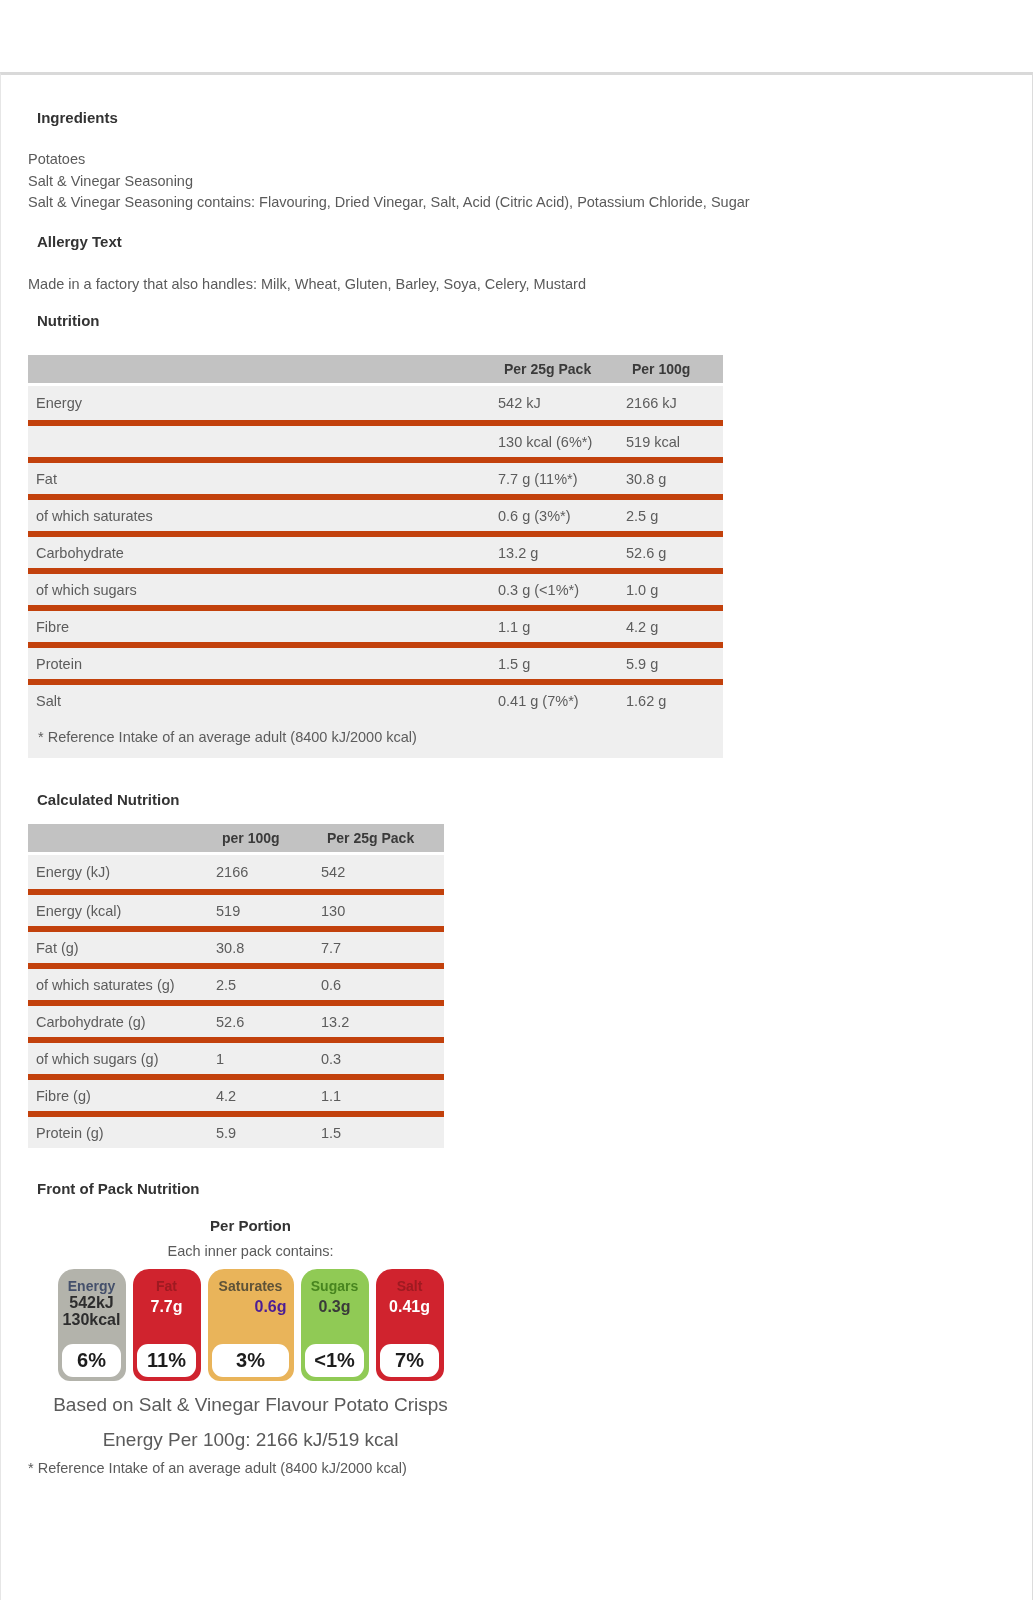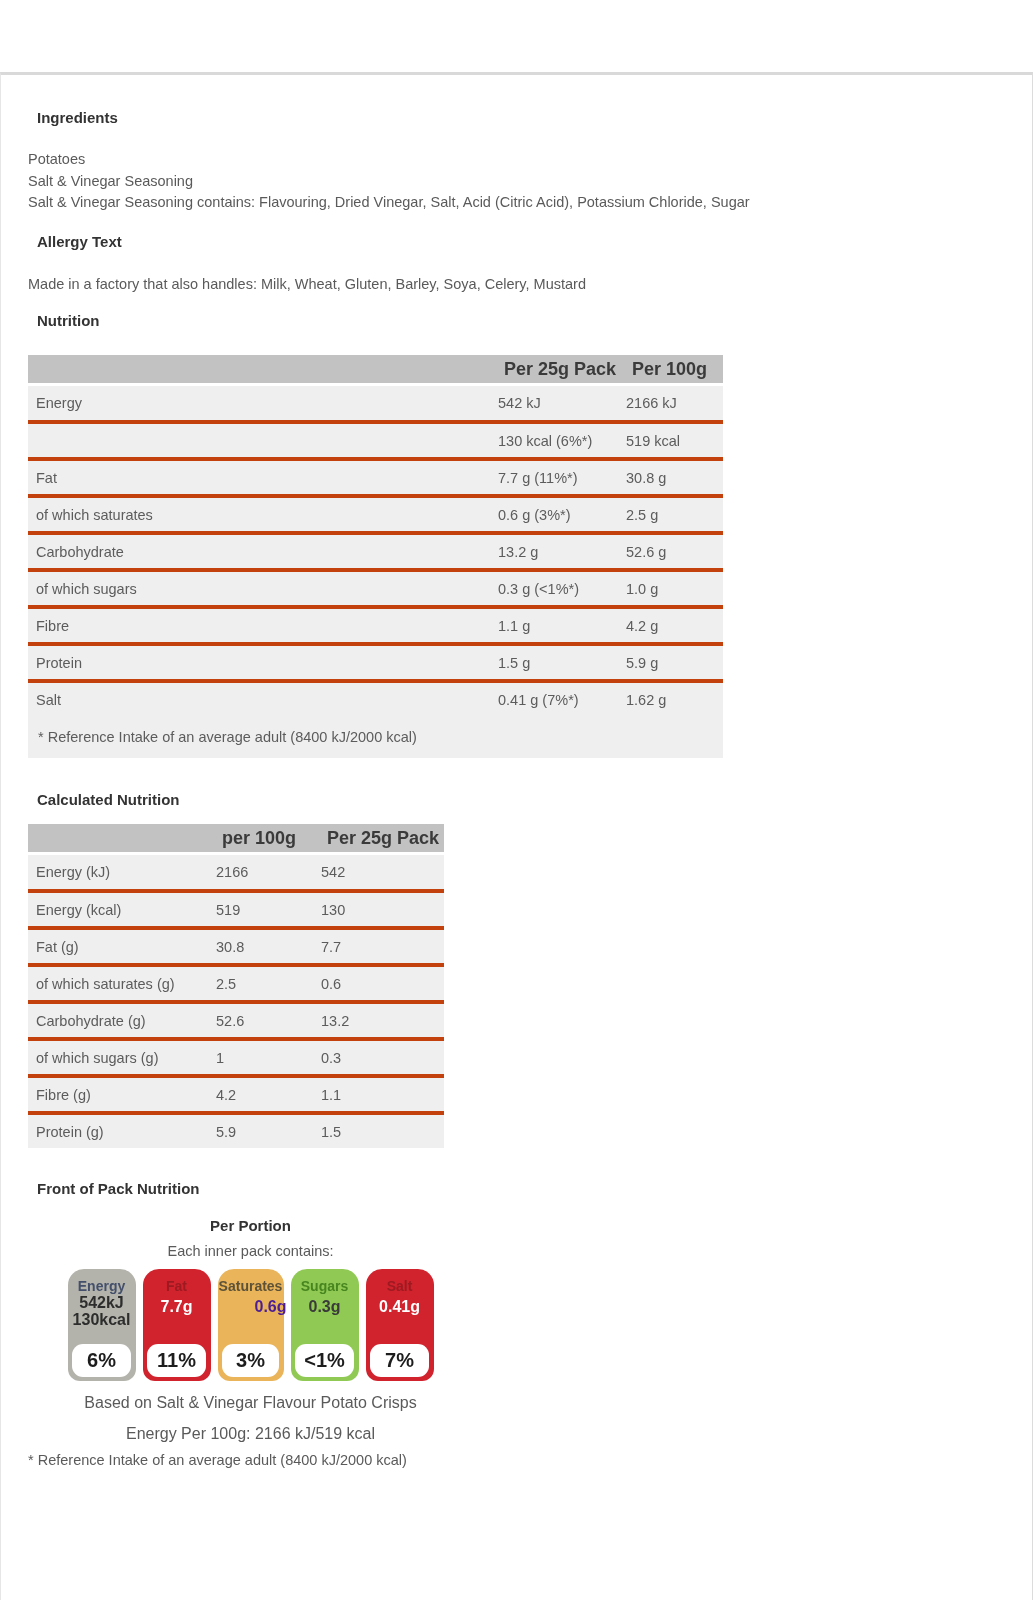--- a/index.html
+++ b/index.html
@@ -36,29 +36,29 @@
   .data-table { margin: 0; }
   .t-head {
     background: #c2c2c2;
     height: 28px;
     display: grid;
     align-items: center;
   }
   .t-head .t-cell {
     font-weight: bold;
     color: #3a3a3a;
-    font-size: 18px;
+    font-size: 14px;
     padding-left: 6px;
   }
   .t-body { background: #efefef; }
   .t-row {
     display: grid;
     align-items: center;
     height: 37px;
-    border-top: 4px solid #c2410c;
+    border-top: 6px solid #c2410c;
   }
   .t-row:first-child { border-top: 3px solid #ffffff; }
   .t-cell {
     font-size: 14.5px;
     color: #5c5c5c;
     white-space: nowrap;
     overflow: hidden;
   }
   .t-cell.label { padding-left: 8px; }
   .nutrition-table { width: 695px; }
@@ -84,39 +84,39 @@
     gap: 7px;
   }
   .badge {
     width: 68px; height: 112px;
     border-radius: 16px 16px 12px 12px;
     display: flex;
     flex-direction: column;
     align-items: center;
     padding-top: 9px;
   }
-  .badge:nth-child(3) { width: 66px; }
+  .badge:nth-child(3) { width: 86px; }
   .badge-label { font-size: 14px; font-weight: bold; line-height: 16px; }
   .badge-value { font-size: 16px; font-weight: bold; line-height: 16px; margin-top: 3px; }
   .badge-value.first { margin-top: 5px; }
   .badge.multi .badge-value { margin-top: 1px; }
   .percent-pill {
     margin-top: auto;
     margin-bottom: 4px;
     width: calc(100% - 9px);
     height: 33px;
     background: #ffffff;
     border-radius: 11px;
     font-size: 20px;
     font-weight: bold;
     color: #1d1d1d;
     line-height: 33px;
     text-align: center;
   }
-  .fop-note { font-size: 16px; color: #5a5a5a; margin-top: 13px; text-align: center; }
+  .fop-note { font-size: 19px; color: #5a5a5a; margin-top: 13px; text-align: center; }
   .ref-footnote {
     font-size: 14.5px; color: #5a5a5a;
     margin-top: 9px;
     text-align: left;
   }
   
   .mt-ingredients-list { margin-top: 22px; }
   .mt-allergy-head { margin-top: 19px; }
   .mt-allergy-text { margin-top: 23px; }
   .mt-nutrition-head { margin-top: 17px; }

